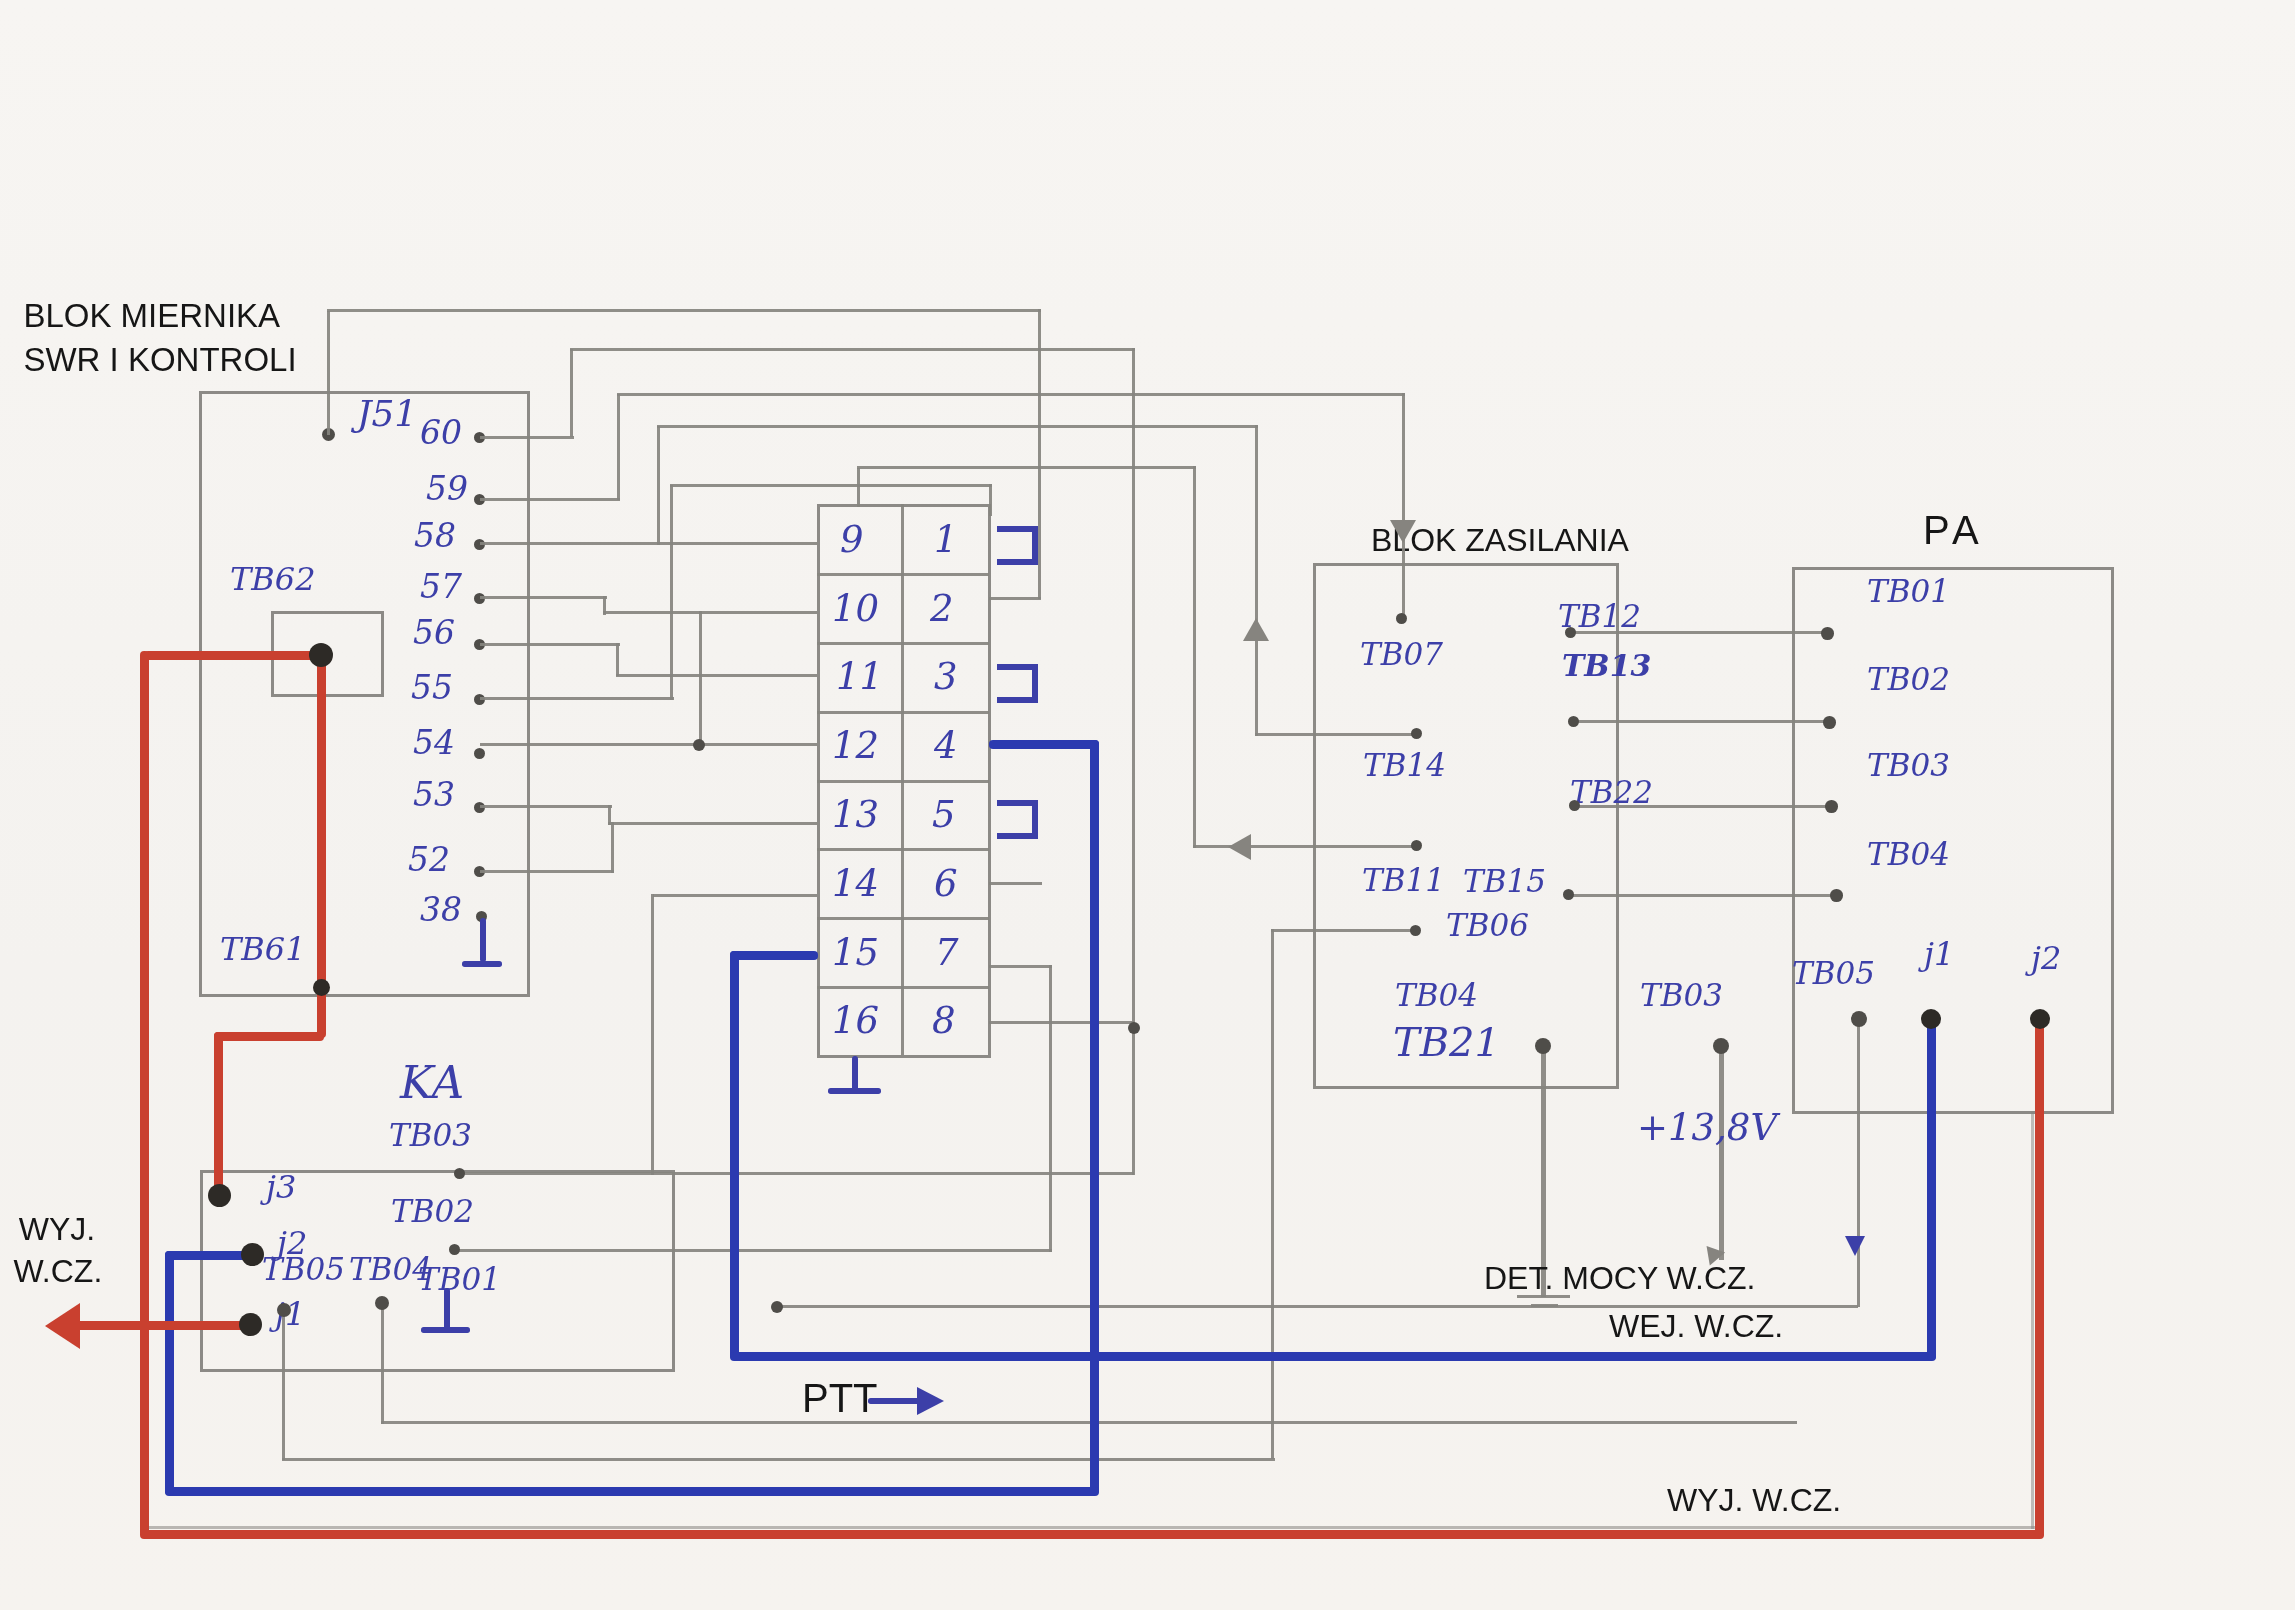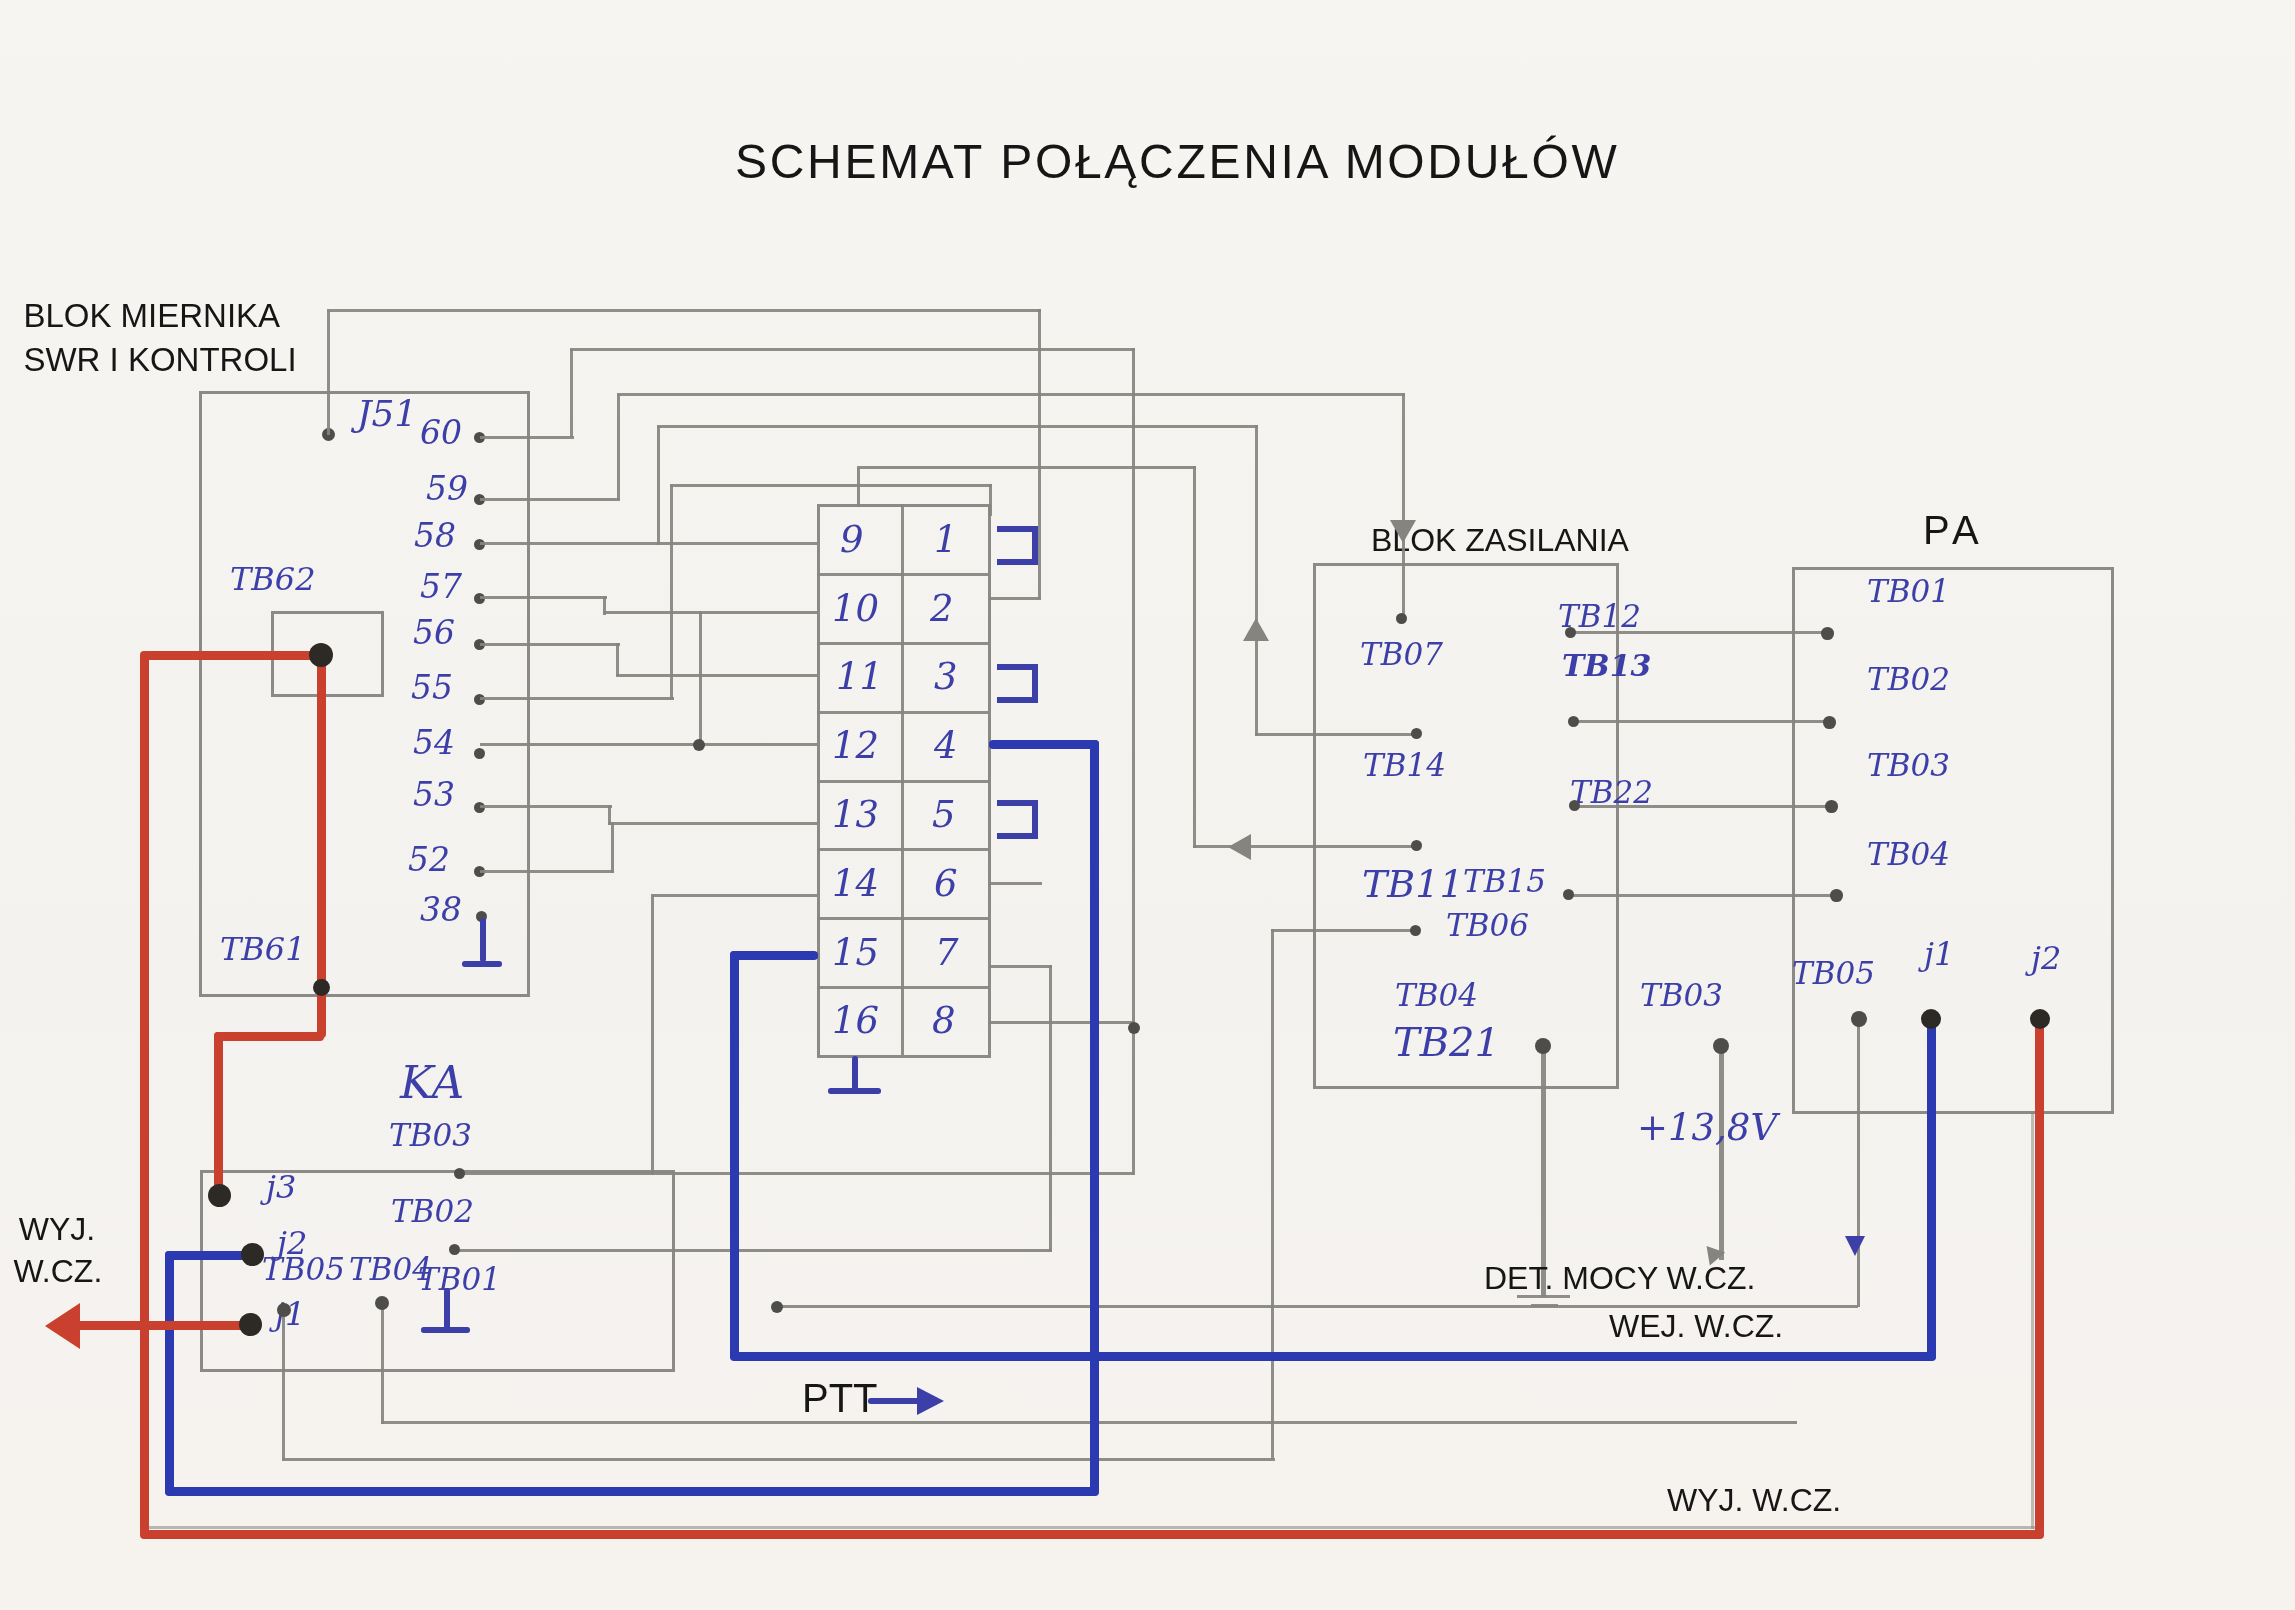--- a/index.html
+++ b/index.html
@@ -28,21 +28,20 @@
   
   .brk{position:absolute;width:35px;height:27px;border:6px solid #3c3fa8;border-left:none;}
   
   .tri{position:absolute;width:0;height:0;}
 </style>
 </head>
 <body>
 
 <div id="canvas">
 
-  <div class="print" style="left:735px;top:134px;font-size:48px;letter-spacing:2.7px;">SCHEMAT POŁĄCZENIA MODUŁÓW</div>
 
   <div class="box" style="left:199px;top:391px;width:325px;height:600px;"></div>
   <div class="box" style="left:271px;top:611px;width:107px;height:80px;"></div>
   <div class="box" style="left:200px;top:1170px;width:469px;height:196px;"></div>
   <div class="box" style="left:1313px;top:563px;width:300px;height:520px;"></div>
   <div class="box" style="left:1792px;top:567px;width:316px;height:541px;"></div>
 
   <div class="box" style="left:817px;top:504px;width:168px;height:548px;"></div>
   <div class="v" style="left:901px;top:504px;height:551px;"></div>
   <div class="h" style="left:817px;top:573px;width:172px;"></div>
@@ -221,21 +220,21 @@
   <div class="tri" style="left:45px;top:1303px;border-top:23px solid transparent;border-bottom:23px solid transparent;border-right:35px solid #c9402f;"></div>
 
   <div class="blob" style="left:309px;top:643px;width:24px;height:24px;"></div>
   <div class="blob" style="left:313px;top:979px;width:17.4px;height:17.4px;"></div>
   <div class="dot" style="left:1128px;top:1022px;width:12px;height:12px;"></div>
   <div class="dot" style="left:693px;top:739px;width:12px;height:12px;"></div>
   <div class="dot" style="left:771px;top:1301px;width:12px;height:12px;"></div>
 
   <div class="ink" style="left:1360px;top:636px;font-size:31px;">TB07</div>
   <div class="ink" style="left:1363px;top:747px;font-size:31px;">TB14</div>
-  <div class="ink" style="left:1362px;top:862px;font-size:38px;">TB11</div>
+  <div class="ink" style="left:1362px;top:862px;font-size:31px;">TB11</div>
   <div class="ink" style="left:1446px;top:907px;font-size:31px;">TB06</div>
   <div class="ink" style="left:1395px;top:977px;font-size:31px;">TB04</div>
   <div class="ink" style="left:1393px;top:1019px;font-size:40px;">TB21</div>
   <div class="ink" style="left:1640px;top:977px;font-size:31px;">TB03</div>
   <div class="ink" style="left:1558px;top:598px;font-size:31px;">TB12</div>
   <div class="ink" style="left:1562px;top:648px;font-size:30px;font-weight:bold;">TB13</div>
   <div class="ink" style="left:1570px;top:774px;font-size:31px;">TB22</div>
   <div class="ink" style="left:1463px;top:863px;font-size:31px;">TB15</div>
   <div class="ink" style="left:1637px;top:1106px;font-size:37px;">+13,8V</div>
 

